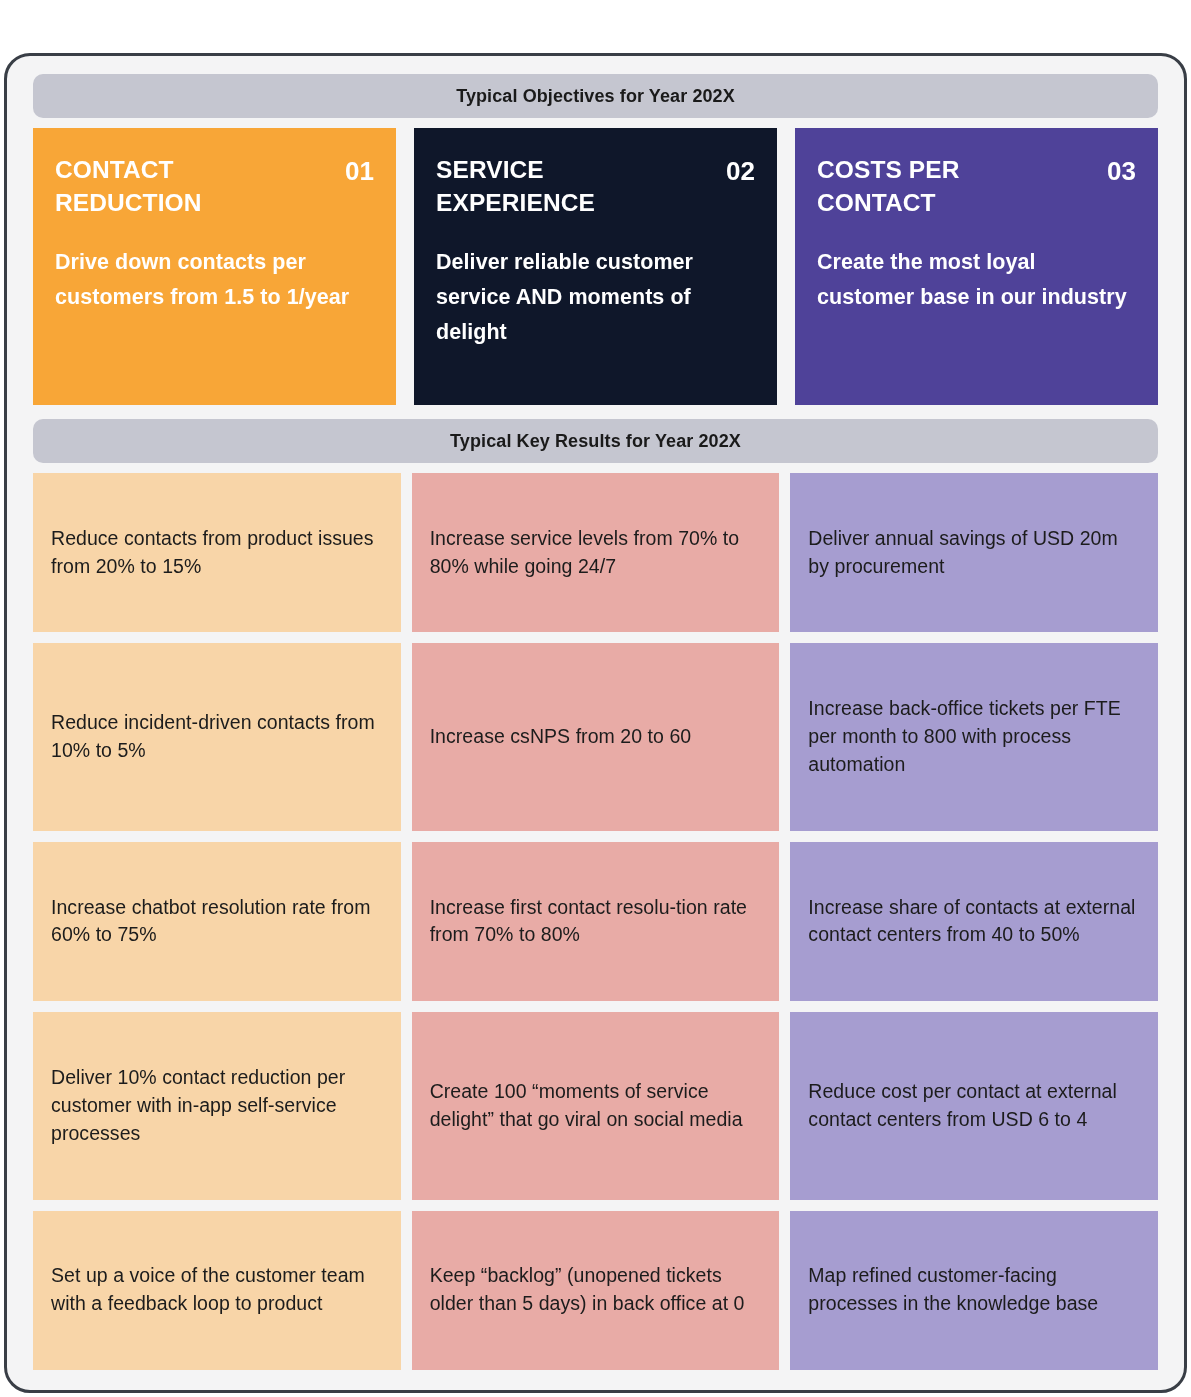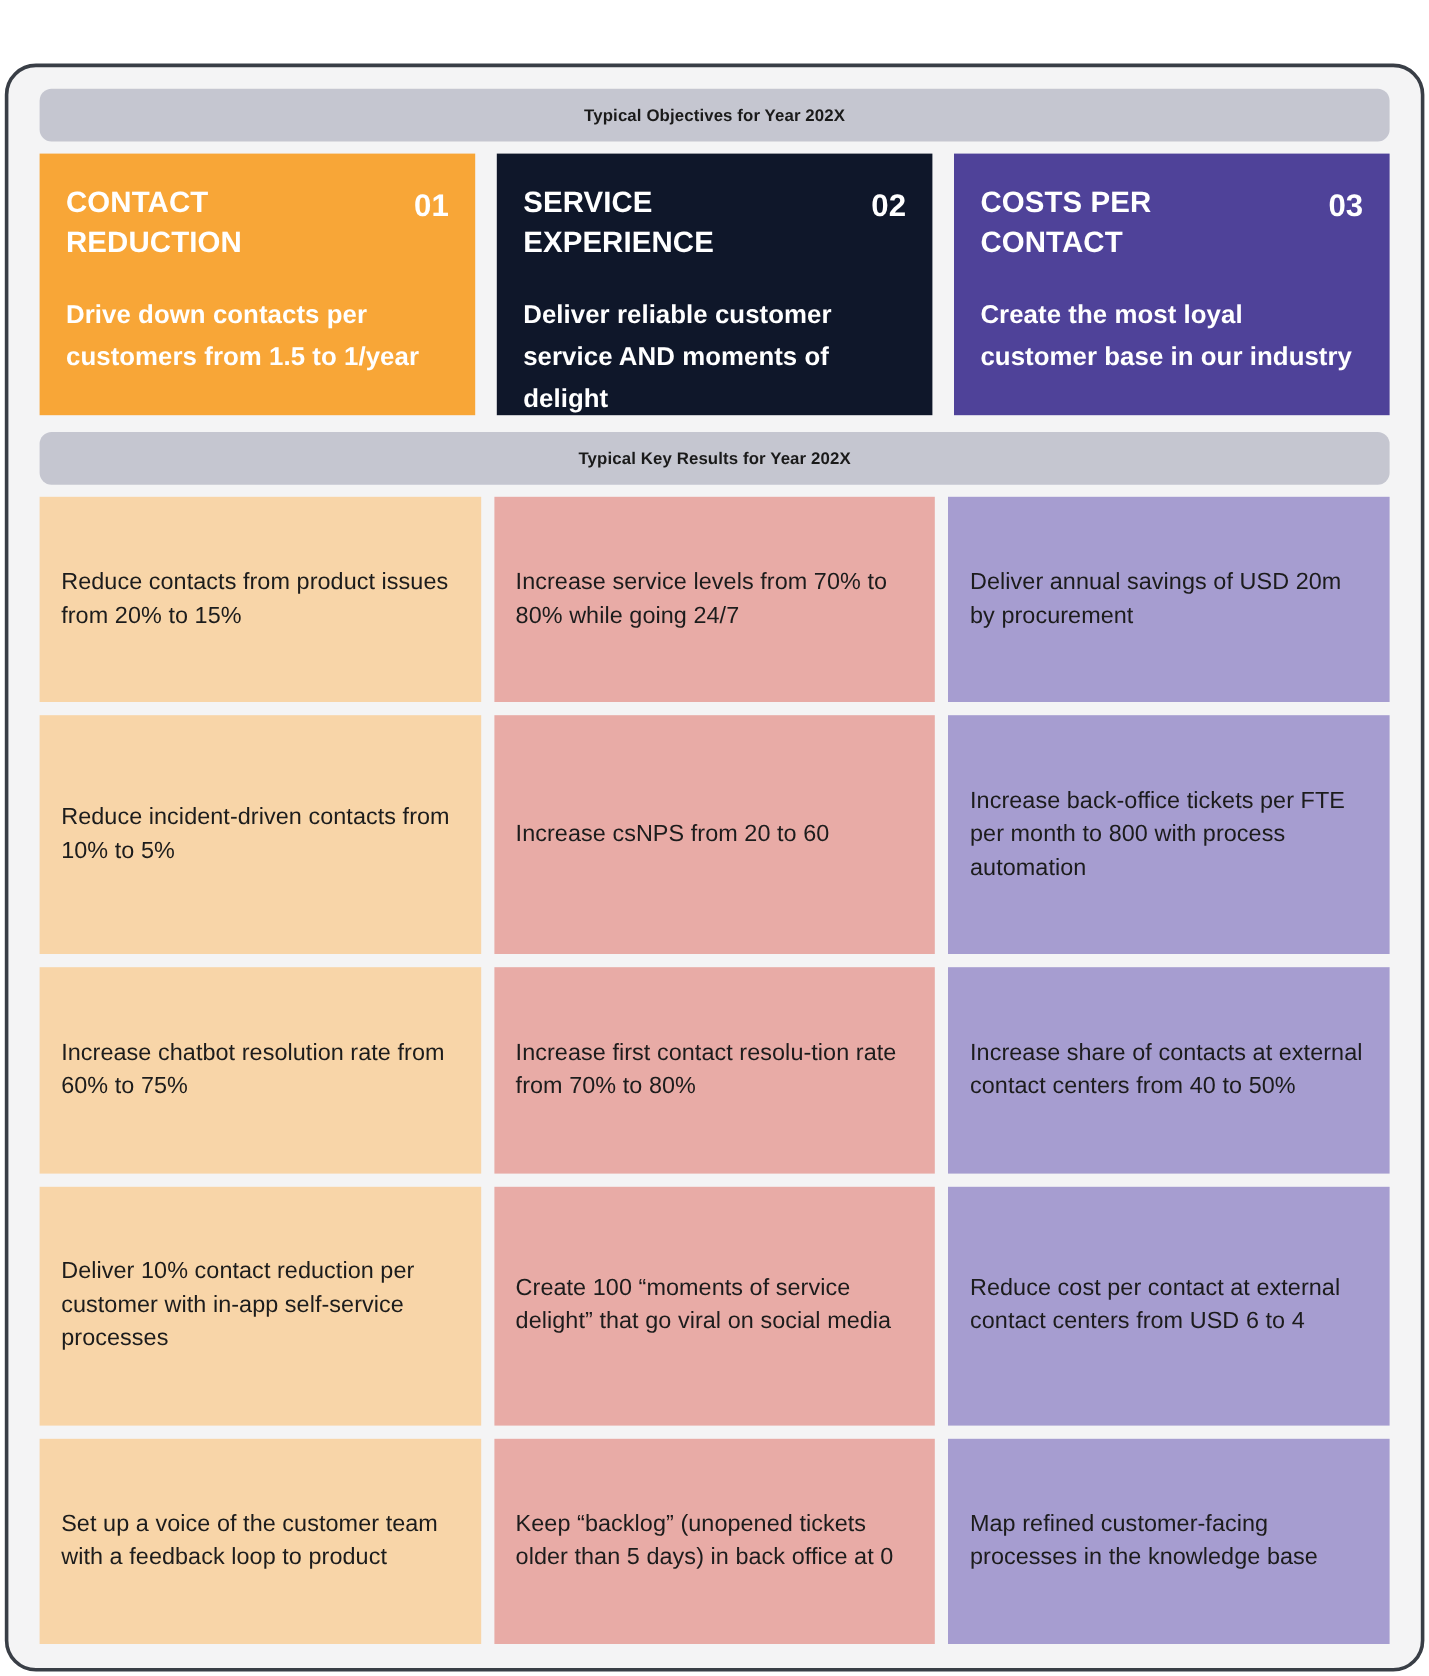--- a/index.html
+++ b/index.html
@@ -65,36 +65,36 @@
   .band {
     background: #C5C6D0;
     border-radius: 10px;
     height: 44px;
     display: flex;
     align-items: center;
     justify-content: center;
     flex: 0 0 auto;
   }
   .band-text {
-    font-size: 14px;
+    font-size: 18px;
     font-weight: bold;
     color: #1A1A1A;
     letter-spacing: 0.1px;
   }
 
   
   .objectives {
     display: grid;
     grid-template-columns: 1fr 1fr 1fr;
     column-gap: 18px;
     margin-top: 10px;
     flex: 0 0 auto;
   }
   .obj-card {
-    height: 218px;
+    height: 277px;
     box-sizing: border-box;
     padding: 26px 22px 20px 22px;
     color: #ffffff;
     display: flex;
     flex-direction: column;
   }
   .obj-card.c1 { background: #F8A637; }
   .obj-card.c2 { background: #0f172a; }
   .obj-card.c3 { background: #4F4299; }
 

